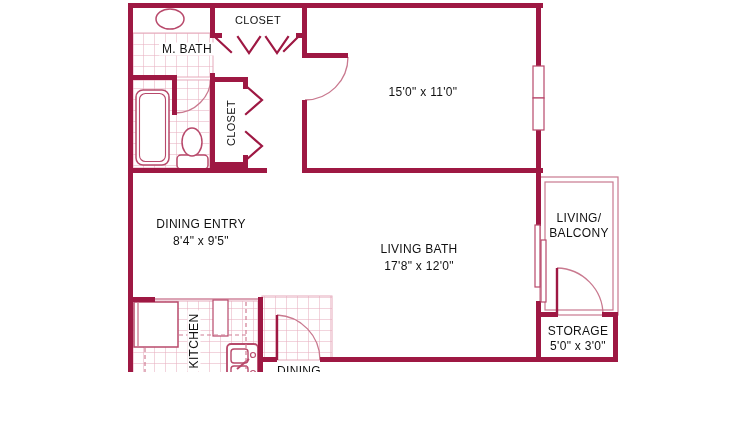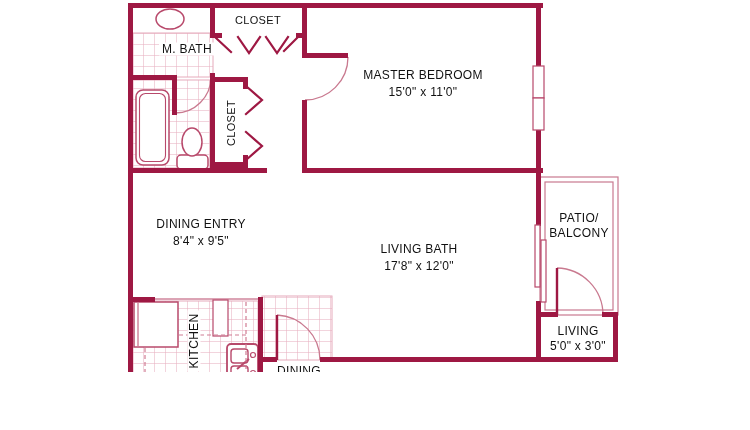--- a/index.html
+++ b/index.html
@@ -156,31 +156,30 @@
     <g>
       <rect class="fix" x="535" y="225" width="5" height="62" stroke-width="1.2"></rect>
       <rect class="fix" x="541" y="240" width="5" height="62" stroke-width="1.2"></rect>
     </g>
   </svg>
 
   <div class="lbl small" style="left:258px;top:20px">CLOSET</div>
   <div class="lbl bg" style="left:187px;top:49px">M. BATH</div>
   <div class="lbl small vert bg" style="left:231px;top:123px">CLOSET</div>
 
-  <div class="lbl" style="left:423px;top:75px">MASTER BEDROOM</div>
   <div class="lbl" style="left:423px;top:92px">15'0" x 11'0"</div>
 
   <div class="lbl" style="left:201px;top:224px">DINING ENTRY</div>
   <div class="lbl" style="left:201px;top:241px">8'4" x 9'5"</div>
 
   <div class="lbl" style="left:419px;top:249px">LIVING BATH</div>
   <div class="lbl" style="left:419px;top:266px">17'8" x 12'0"</div>
 
   <div class="lbl vert bg" style="left:194px;top:341px">KITCHEN</div>
   <div class="lbl" style="left:299px;top:371px">DINING</div>
 
-  <div class="lbl" style="left:579px;top:218px">PATIO/</div>
+  <div class="lbl" style="left:579px;top:218px">LIVING/</div>
   <div class="lbl" style="left:579px;top:233px">BALCONY</div>
 
-  <div class="lbl" style="left:578px;top:331px">LIVING</div>
+  <div class="lbl" style="left:578px;top:331px">STORAGE</div>
   <div class="lbl" style="left:578px;top:346px">5'0" x 3'0"</div>
 
 </div>
 
 </body></html>

